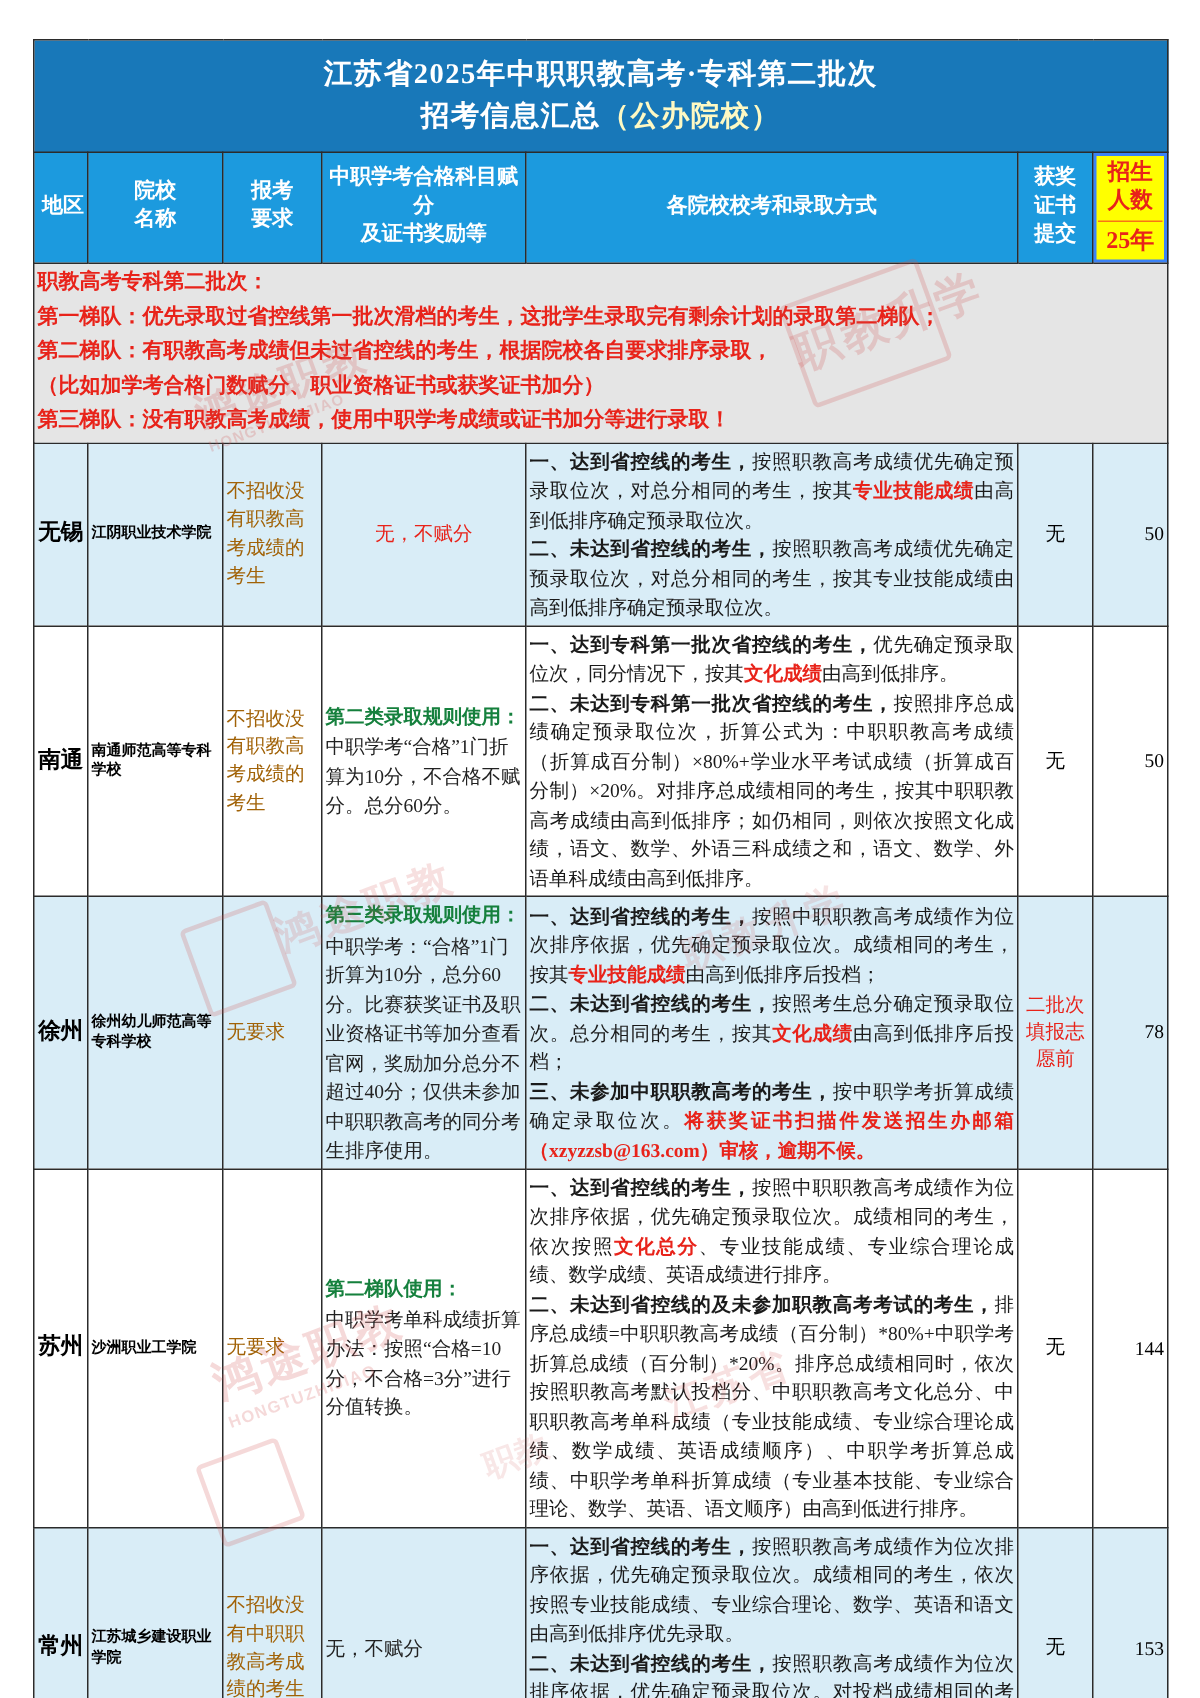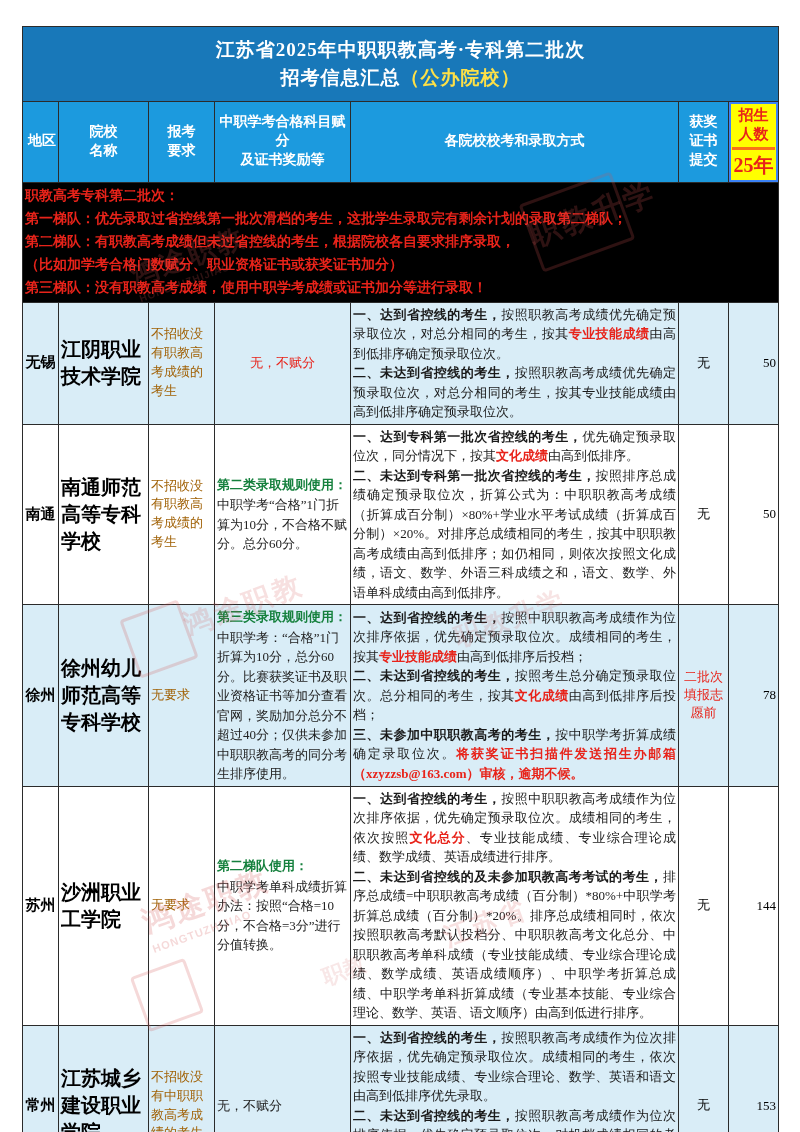--- a/index.html
+++ b/index.html
@@ -38,21 +38,21 @@
     height:70px;
   }
   .title-l1,.title-l2{
     color:#ffffff;
     font-weight:bold;
     font-size:19px;
     line-height:1.45;
     letter-spacing:1px;
     white-space:nowrap;
   }
-  .title-l2 .paren{ color:#fde047; }
+  .title-l2 .paren{ color:#fef9c3; }
 
   
   .colhead{
     background:#1c9ade;
     color:#ffffff;
     font-weight:bold;
     text-align:center;
     font-size:14px;
     line-height:1.35;
     height:60px;
@@ -63,30 +63,30 @@
     background:#ffff00;
     color:#e8231a;
     font-weight:bold;
     text-align:center;
     font-size:15px;
     line-height:1.25;
     padding:2px 1px;
   }
   .yellow-head .yr{
     display:block;
-    border-top:3px solid #f97316;
+    border-top:1px solid #f97316;
     margin-top:3px;
     padding-top:3px;
-    font-size:20px;
+    font-size:16px;
   }
   .yellow-wrap{ padding:0; background:#3b82f6; }
 
   
   .notice-cell{
-    background:#000000;
+    background:#e5e5e5;
     padding:7px 10px 8px 14px;
     position:relative;
   }
   .notice-cell p{
     margin:0 0 2px 0;
     color:#e8231a;
     font-weight:bold;
     font-size:14px;
     line-height:1.5;
     white-space:nowrap;
@@ -99,21 +99,21 @@
   .c-region{
     text-align:center;
     font-weight:bold;
     font-size:15px;
     line-height:1.3;
     padding:2px 1px;
   }
   .c-school{
     text-align:left;
     font-weight:bold;
-    font-size:20px;
+    font-size:10px;
     line-height:1.35;
     padding:3px 4px;
   }
   .c-req{
     font-size:13px;
     line-height:1.45;
     padding:3px 5px;
     color:#a16207;
   }
   .c-score{

